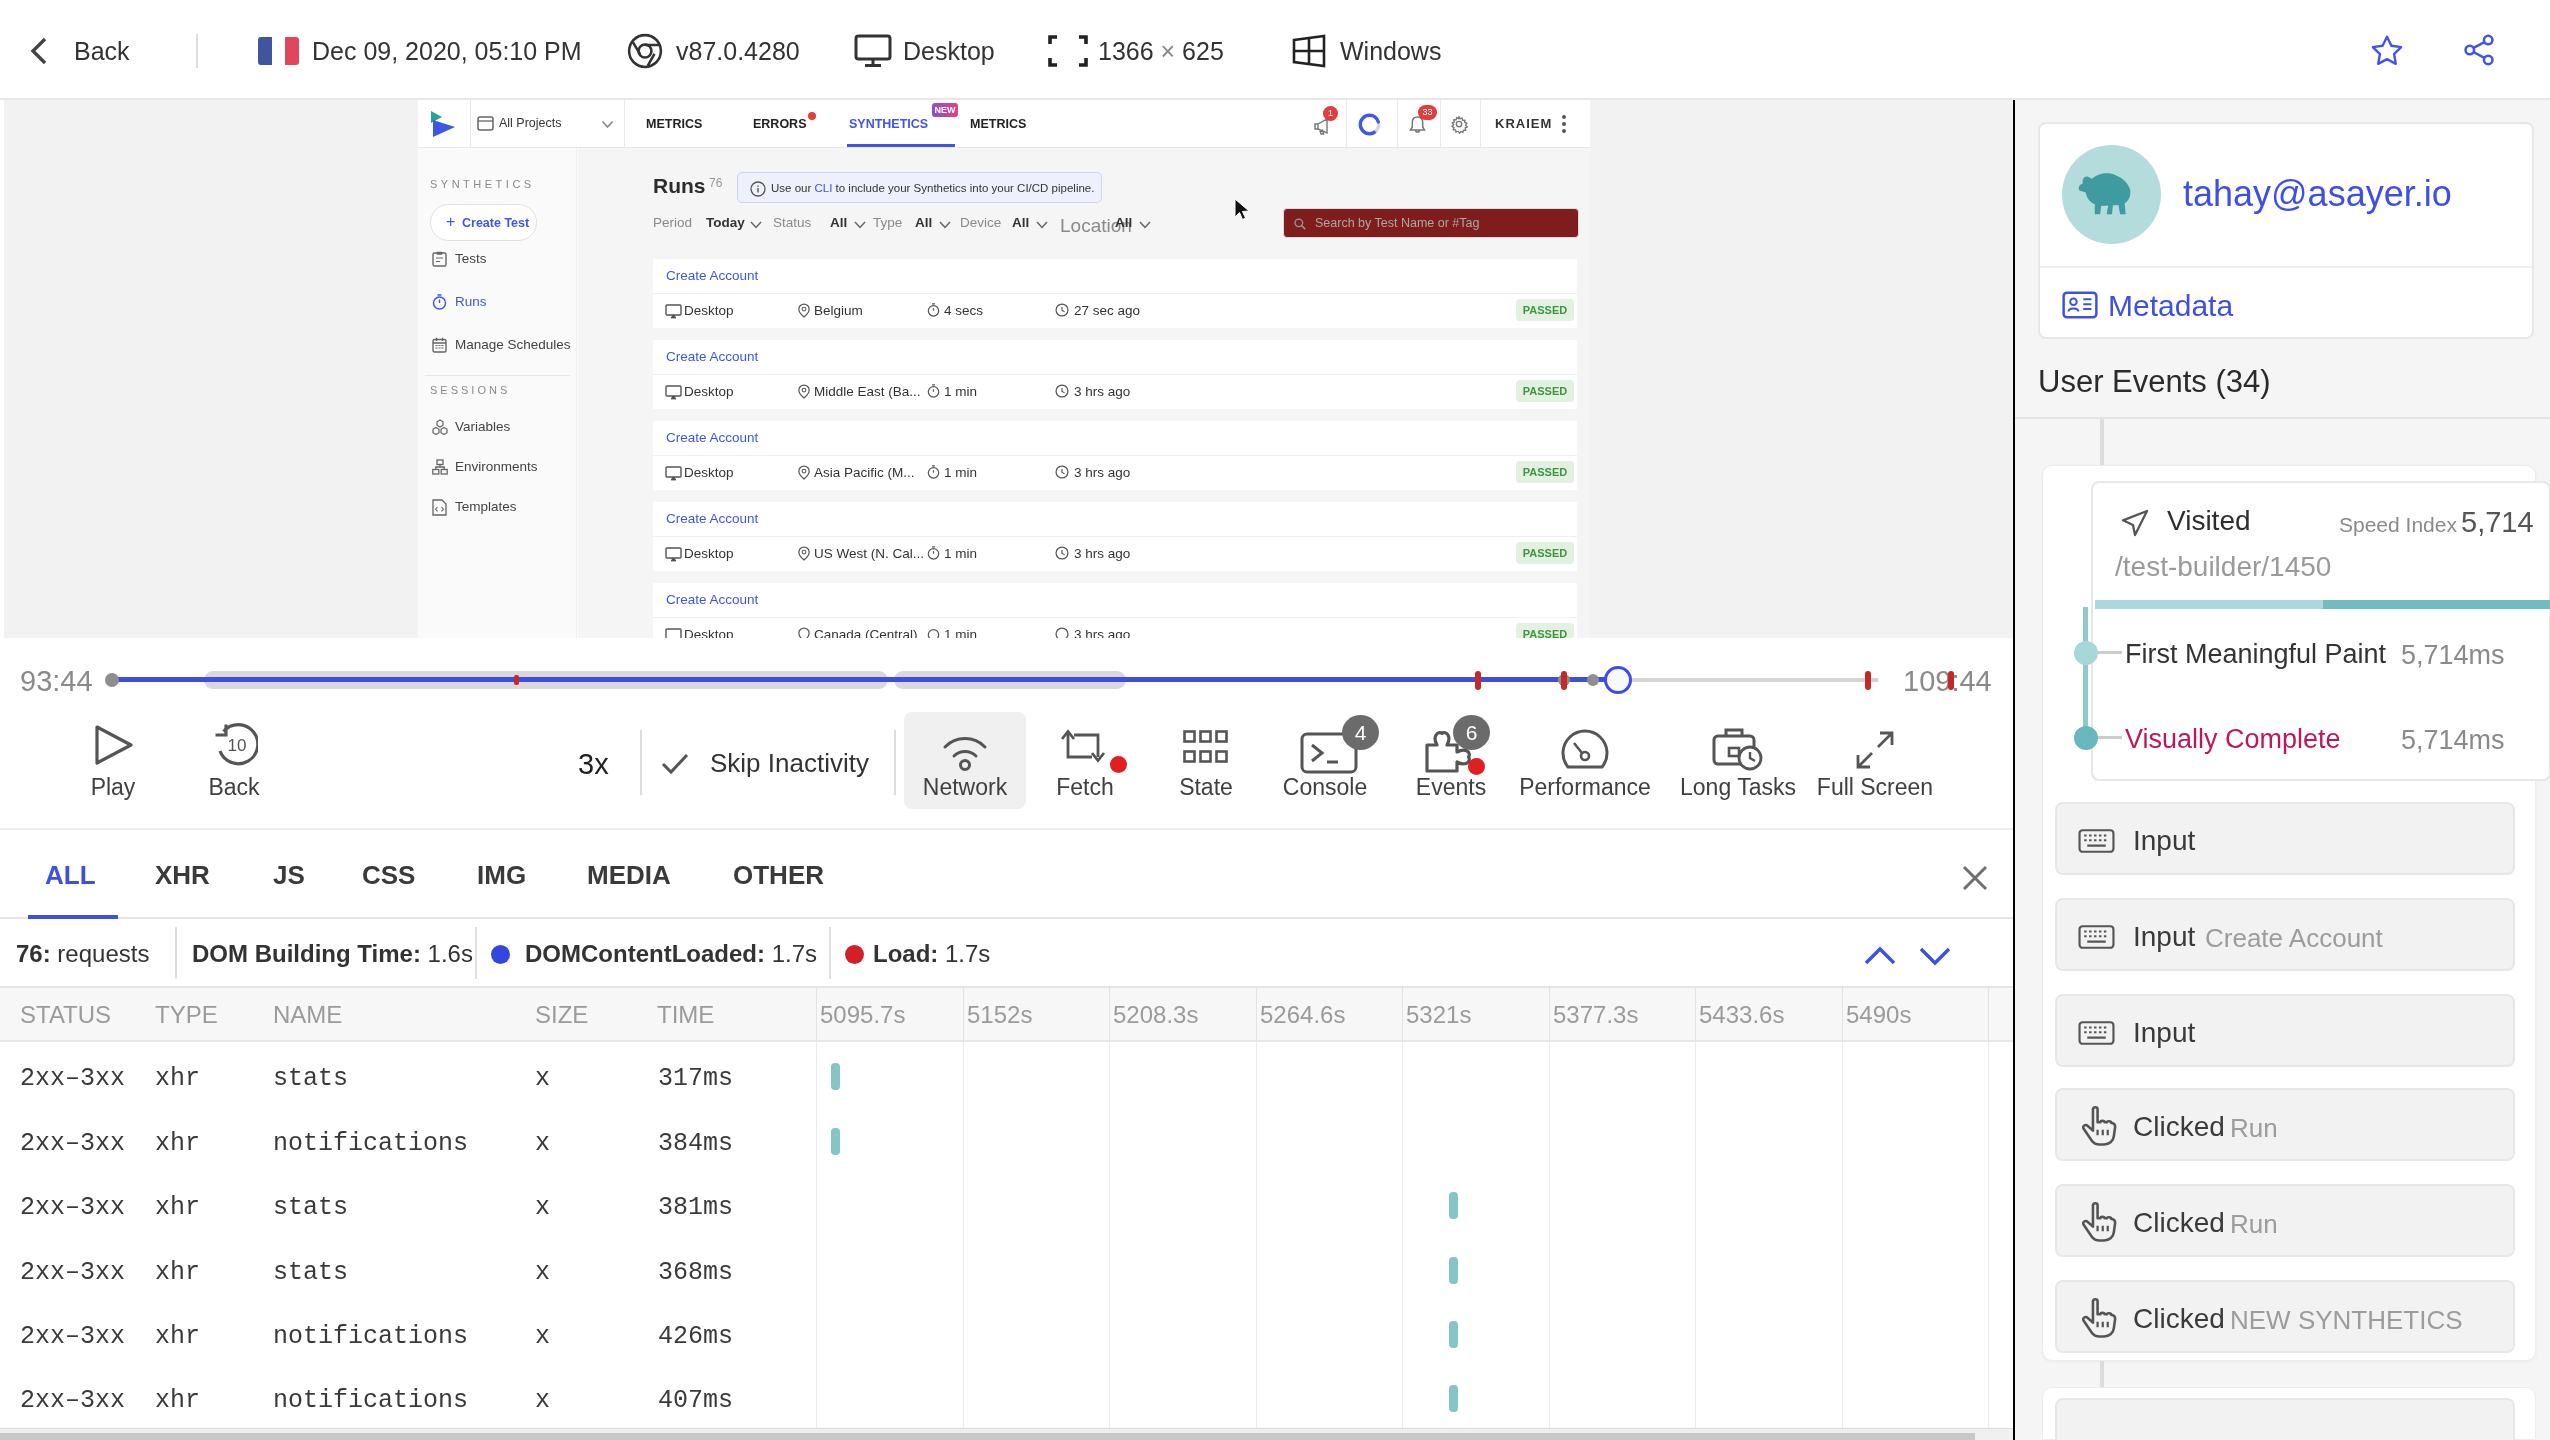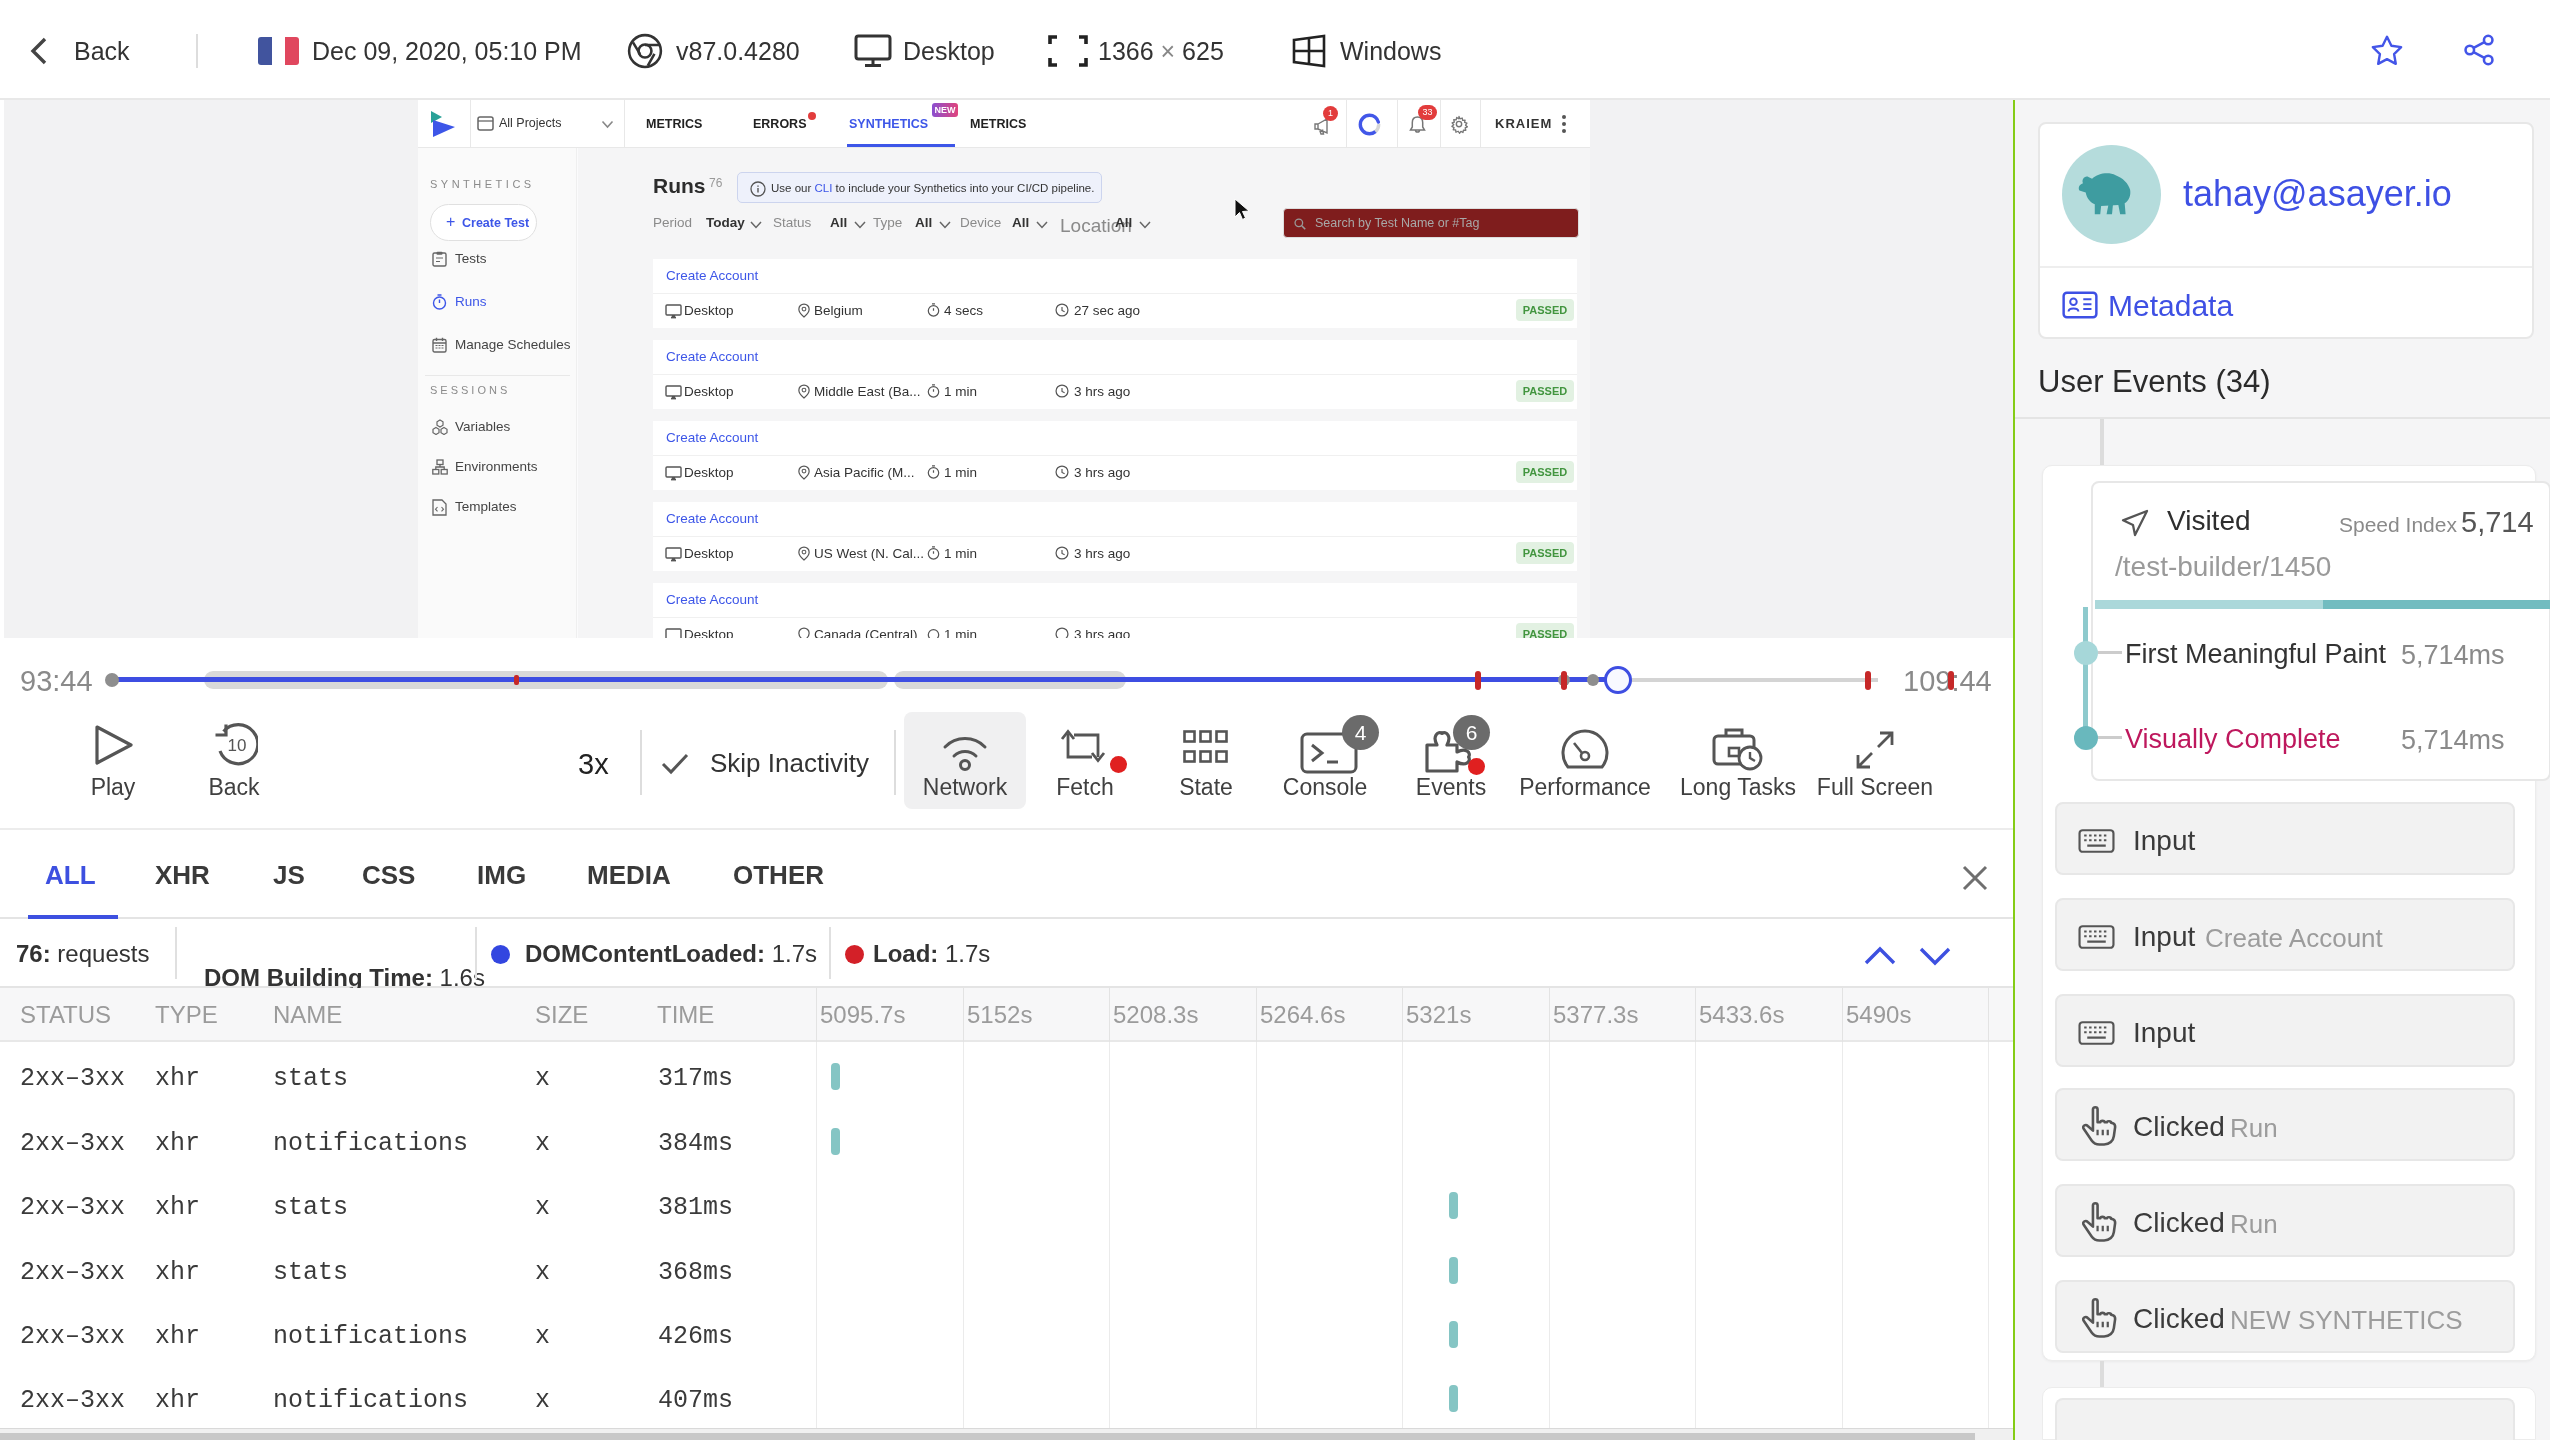--- a/index.html
+++ b/index.html
@@ -28,21 +28,21 @@
   
   #thead { position:absolute; left:0; top:988px; width:2013px; height:54px; background:#f7f7f8; border-bottom:2px solid #e8e8e8; }
   .th { position:absolute; top:13px; font-size:24px; color:#9b9b9b; }
   #tbody { position:absolute; left:0; top:1042px; width:2013px; height:386px; background:#fff; overflow:hidden; }
   .row-txt { position:absolute; font-family:"Liberation Mono", monospace; font-size:25px; color:#3a3a3a; white-space:pre; }
   .gridline { position:absolute; top:0; width:1px; background:#ebebeb; }
   .bar { position:absolute; width:9px; height:27px; border-radius:4px; background:#85c5c4; }
   #hscroll { position:absolute; left:0; top:1428px; width:2013px; height:12px; background:#f0f0f0; border-top:1px solid #d9d9d9; }
   #hthumb { position:absolute; left:0; top:1433px; width:1975px; height:7px; background:#c8c8c8; }
   
-  #sidebar { position:absolute; left:2013px; top:100px; width:537px; height:1340px; background:#f5f5f6; border-left:2px solid #84cc16; }
+  #sidebar { position:absolute; left:2013px; top:100px; width:537px; height:1340px; background:#f5f5f6; border-left:2px solid #000000; }
   .evcard { position:absolute; left:40px; width:460px; height:73px; background:#f2f2f2; border:2px solid #e7e7e7; border-radius:8px; }
   .evlab { position:absolute; left:76px; top:21px; font-size:28px; color:#3a3a3a; }
   .evsub { position:absolute; top:23px; font-size:26px; color:#9c9c9c; white-space:nowrap; }
 </style>
 </head>
 <body>
 
 <div id="topbar">
   <svg class="abs" style="left:26px; top:36px;" width="26" height="30" viewBox="0 0 26 30">
     <path d="M19 3 L7 15 L19 27" fill="none" stroke="#444" stroke-width="3.4"></path>
@@ -471,21 +471,21 @@
   <div class="tab" style="left:587px;">MEDIA</div>
   <div class="tab" style="left:733px;">OTHER</div>
   <svg class="abs" style="left:1959px; top:30px;" width="32" height="32" viewBox="0 0 32 32">
     <path d="M5 5 L27 27 M27 5 L5 27" stroke="#6f6f6f" stroke-width="3"></path>
   </svg>
 </div>
 
 <div id="sumrow">
   <div class="sum-txt" style="left:16px;"><b>76:</b> requests</div>
   <div class="abs" style="left:175px; top:8px; width:2px; height:52px; background:#e0e0e0;"></div>
-  <div class="sum-txt" style="left:204px;margin-top:24px;"><b>DOM Building Time:</b> 1.6s</div>
+  <div class="sum-txt" style="left:192px;"><b>DOM Building Time:</b> 1.6s</div>
   <div class="abs" style="left:475px; top:8px; width:2px; height:52px; background:#e0e0e0;"></div>
   <div class="abs" style="left:491px; top:26px; width:19px; height:19px; border-radius:50%; background:#3346e0;"></div>
   <div class="sum-txt" style="left:525px;"><b>DOMContentLoaded:</b> 1.7s</div>
   <div class="abs" style="left:829px; top:8px; width:2px; height:52px; background:#e0e0e0;"></div>
   <div class="abs" style="left:845px; top:26px; width:19px; height:19px; border-radius:50%; background:#d32028;"></div>
   <div class="sum-txt" style="left:873px;"><b>Load:</b> 1.7s</div>
   <svg class="abs" style="left:1862px; top:26px;" width="36" height="22" viewBox="0 0 36 22">
     <path d="M4 18 L18 4 L32 18" fill="none" stroke="#3d50e0" stroke-width="3.4"></path>
   </svg>
   <svg class="abs" style="left:1917px; top:26px;" width="36" height="22" viewBox="0 0 36 22">

